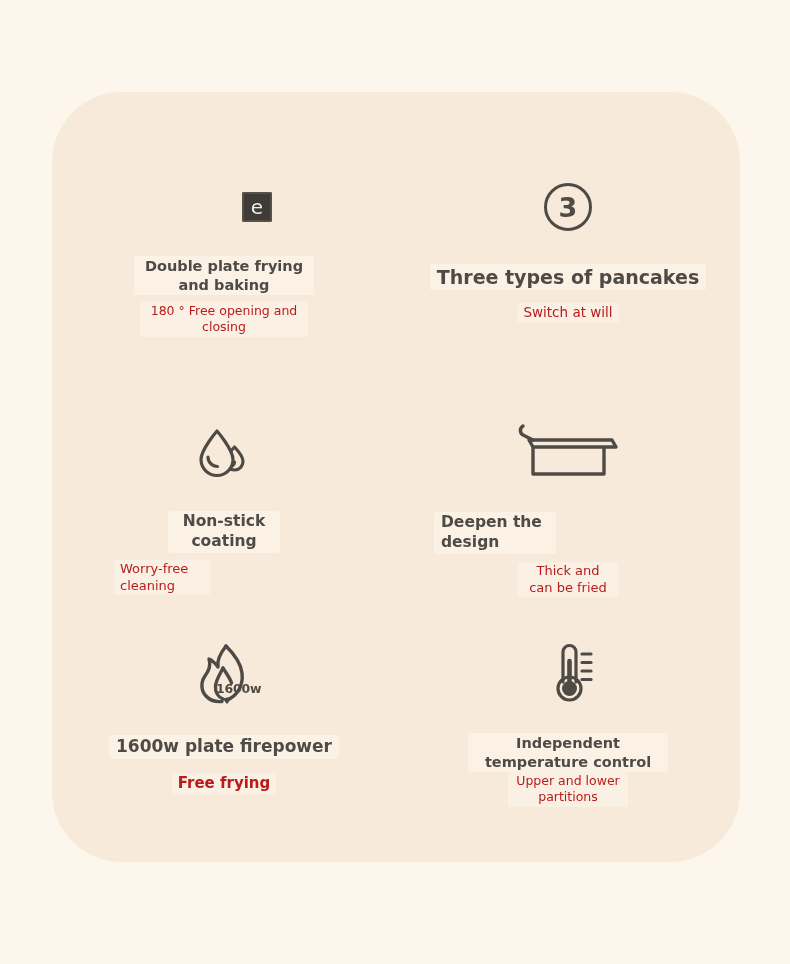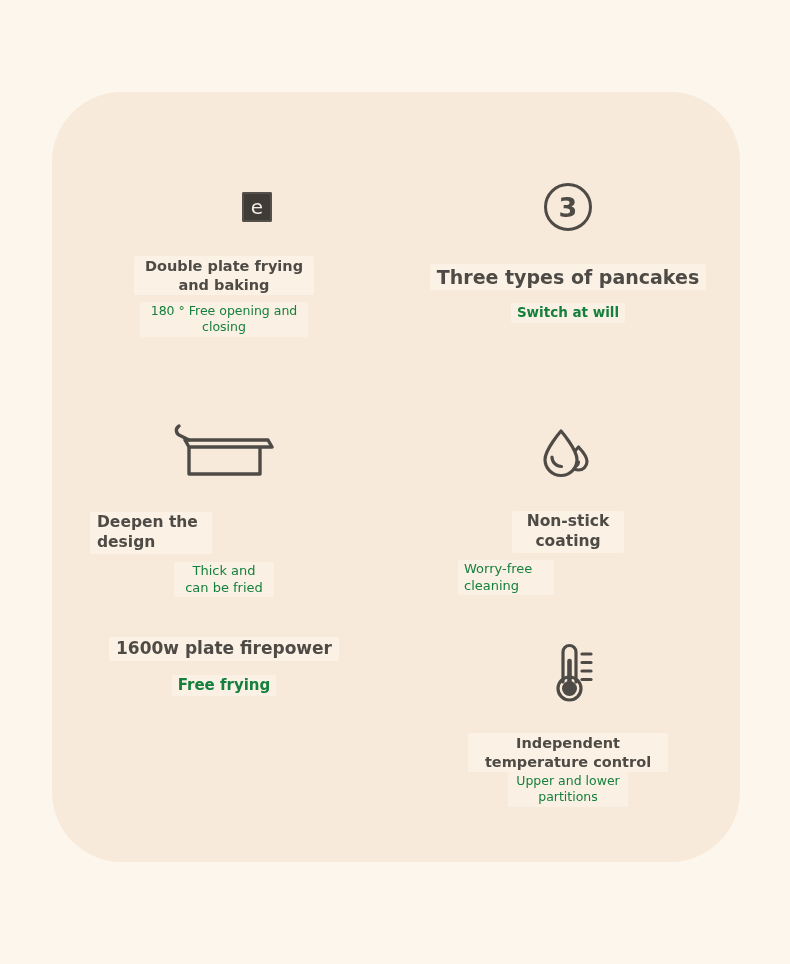--- a/index.html
+++ b/index.html
@@ -60,21 +60,21 @@
     font-weight: bold;
     text-align: center;
     line-height: 1.28;
     background: rgba(255, 250, 242, 0.45);
     padding: 1px 7px;
     border-radius: 2px;
     box-sizing: border-box;
   }
 
   .feature-sub {
-    color: #15803d;
+    color: #b91c1c;
     text-align: center;
     line-height: 1.3;
     background: rgba(255, 250, 242, 0.40);
     padding: 1px 6px;
     border-radius: 2px;
     box-sizing: border-box;
   }
 
   
   #cell-double-plate .icon-slot { margin-bottom: 12px; }
@@ -94,21 +94,21 @@
     font-family: "DejaVu Sans", "Liberation Sans", sans-serif;
     line-height: 1;
     box-shadow: inset 0 0 0 2px #55504a;
     position: relative;
     left: 33px;
   }
 
   
   #cell-three-types .icon-slot { margin-bottom: 20px; }
   #cell-three-types .feature-title { font-size: 19px; }
-  #cell-three-types .feature-sub { font-size: 13.5px; margin-top: 13px; font-weight: 700; }
+  #cell-three-types .feature-sub { font-size: 13.5px; margin-top: 13px; font-weight: 400; }
 
   
   #cell-deepen .icon-slot { margin-bottom: 23px; }
   #cell-deepen .feature-title {
     font-size: 15.5px;
     text-align: left;
     align-self: flex-start;
     margin-left: 38px;
     max-width: 122px;
   }
@@ -167,50 +167,63 @@
       <div class="icon-slot">
         <svg width="52" height="52" viewBox="0 0 52 52">
           <circle cx="26" cy="26" r="22.5" fill="none" stroke="#4e4b46" stroke-width="3"></circle>
           <text x="26" y="35.5" text-anchor="middle" font-family="DejaVu Sans, sans-serif" font-size="27" font-weight="bold" fill="#4e4b46">3</text>
         </svg>
       </div>
       <div class="feature-title">Three types of pancakes</div>
       <div class="feature-sub">Switch at will</div>
     </div>
 
-    <div class="feature-cell" id="cell-deepen">
-      <div class="icon-slot">
-        <svg width="104" height="62" viewBox="0 0 104 62">
-          <g fill="none" stroke="#4e4b46" stroke-width="3.4" stroke-linejoin="round" stroke-linecap="round">
-            <path d="M7 5 C3 7.5 3.5 13 9 15 L17 19"></path>
-            <path d="M13 19 L96 19 L100 26 L17 26 Z"></path>
-            <path d="M17 27 L17 53 L88 53 L88 27"></path>
-          </g>
-        </svg>
-      </div>
-      <div class="feature-title">Deepen the design</div>
-      <div class="feature-sub">Thick and can be fried</div>
-    </div>
-
     <div class="feature-cell" id="cell-nonstick">
       <div class="icon-slot">
         <svg width="58" height="58" viewBox="0 0 58 58">
           <g fill="none" stroke="#4e4b46" stroke-width="3.2" stroke-linecap="round" stroke-linejoin="round">
             <path d="M39.5 24 C39.5 24 48 33 48 38.5 A8.5 8.5 0 0 1 31 38.5 C31 33 39.5 24 39.5 24 Z"></path>
             <path d="M34 44 a5.5 5.5 0 0 0 5.5 -5"></path>
             <path d="M22 8 C22 8 38 26.5 38 36.5 A16 16 0 0 1 6 36.5 C6 26.5 22 8 22 8 Z" fill="#f8eada"></path>
             <path d="M13 34 a9.5 9.5 0 0 0 9.5 9.5"></path>
           </g>
         </svg>
       </div>
       <div class="feature-title">Non-stick coating</div>
       <div class="feature-sub">Worry-free cleaning</div>
     </div>
 
+    <div class="feature-cell" id="cell-deepen">
+      <div class="icon-slot">
+        <svg width="104" height="62" viewBox="0 0 104 62">
+          <g fill="none" stroke="#4e4b46" stroke-width="3.4" stroke-linejoin="round" stroke-linecap="round">
+            <path d="M7 5 C3 7.5 3.5 13 9 15 L17 19"></path>
+            <path d="M13 19 L96 19 L100 26 L17 26 Z"></path>
+            <path d="M17 27 L17 53 L88 53 L88 27"></path>
+          </g>
+        </svg>
+      </div>
+      <div class="feature-title">Deepen the design</div>
+      <div class="feature-sub">Thick and can be fried</div>
+    </div>
+
     <div class="feature-cell" id="cell-firepower">
+      <div class="icon-slot">
+        <svg width="62" height="64" viewBox="0 0 62 64">
+          <g fill="none" stroke="#4e4b46" stroke-width="3.4" stroke-linecap="round" stroke-linejoin="round">
+            <path d="M33 4 C26 13 24 20 25 25 C22 21 19 18 16 17 C18 23 16.5 28 12 34
+                     C7.5 40 8 49 13 54 C17 58.5 23 60 29 59.5"></path>
+            <path d="M33 4 C40 11 48 21 49 31 C50.5 44 44 54 34 58"></path>
+            <path d="M30 26 C27 32 23 38 22.5 44 C22 50 25 55 30 57"></path>
+            <path d="M30 26 C33 31 37 36 38.5 41"></path>
+            <path d="M31 57 L38 55.5 L34 61 Z" fill="#4e4b46" stroke-width="1.4"></path>
+          </g>
+        </svg>
+        <span class="flame-label">1600w</span>
+      </div>
       <div class="feature-title">1600w plate firepower</div>
       <div class="feature-sub">Free frying</div>
     </div>
 
     <div class="feature-cell" id="cell-temperature">
       <div class="icon-slot">
         <svg width="54" height="66" viewBox="0 0 54 66">
           <g fill="none" stroke="#4e4b46" stroke-width="3.2" stroke-linecap="round" stroke-linejoin="round">
             <path d="M22 41 L22 11 a6.5 6.5 0 0 1 13 0 L35 41"></path>
             <circle cx="28.5" cy="47.5" r="11.5"></circle>

